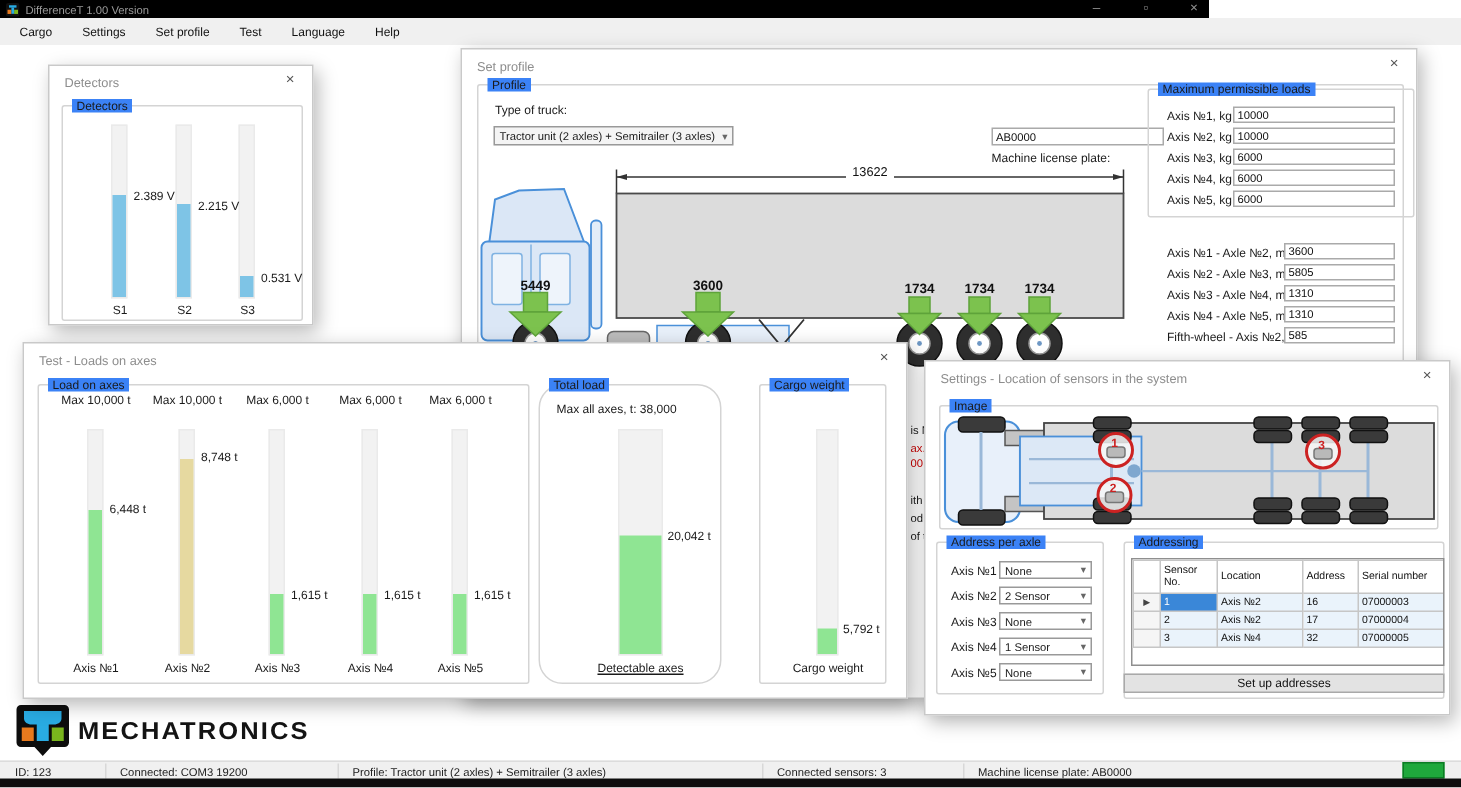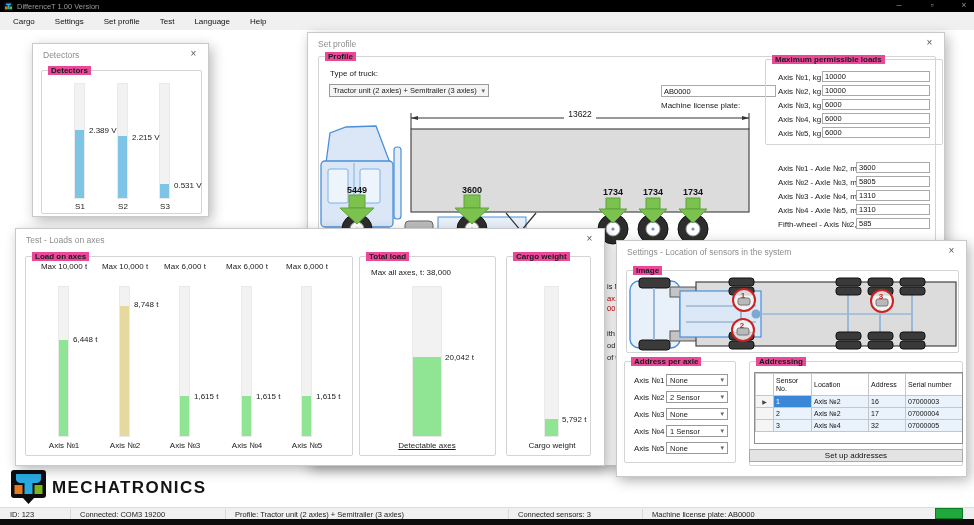--- a/index.html
+++ b/index.html
@@ -1,34 +1,34 @@
 <!DOCTYPE html>
 <html><head>
 <meta charset="utf-8">
 <style>
   * { margin:0; padding:0; box-sizing:border-box; }
   html,body { width:974px; height:525px; }
   body { position:relative; overflow:hidden; background:#fff;
          font-family:"Liberation Sans","DejaVu Sans",sans-serif; font-size:8px; color:#1a1a1a; }
 
   
-  .titlebar { position:absolute; left:0; top:0; width:974px; height:12px; background:#000; }
+  .titlebar { position:absolute; left:0; top:0; width:806px; height:12px; background:#000; }
   .app-icon { position:absolute; left:4px; top:2px; width:9px; height:9px; }
   .title-text { position:absolute; left:17px; top:2px; font-size:7.5px; color:#9a9a9a; }
   .winctl { position:absolute; top:0; height:12px; line-height:11px; color:#909090; font-size:9px; text-align:center; width:18px; }
   .menubar { position:absolute; left:0; top:12px; width:974px; height:18px; background:#f0f0f0; display:flex; align-items:center; padding-left:10px; gap:14px; }
   .menu-item { font-size:8px; color:#111; padding:2px 3px; }
 
   
   .win { position:absolute; background:#fff; border:1px solid #c9c9c9; box-shadow:3px 4px 12px rgba(0,0,0,.28); overflow:hidden; }
   .win-title { position:absolute; left:10px; top:6px; color:#8d8d8d; font-size:8.5px; }
   .win-close { position:absolute; top:4px; right:9px; width:11px; height:11px; color:#555; font-size:10px; line-height:11px; text-align:center; }
 
   .grp { position:absolute; border:1px solid #d4d4d4; border-radius:2px; }
-  .grp-label { position:absolute; background:#ec4899; padding:0 3px; font-size:8px; color:#1a1a1a; white-space:nowrap; z-index:2;font-weight:bold; }
+  .grp-label { position:absolute; background:#3b82f6; padding:0 3px; font-size:8px; color:#1a1a1a; white-space:nowrap; z-index:2; }
 
   .vbar { position:absolute; background:#f2f2f2; border:1px solid #eaeaea; }
   .vbar .fill { position:absolute; bottom:0; left:0; right:0; }
   .fill[data-color="blue"]  { background:#7ec4e6; }
   .fill[data-color="green"] { background:#8fe593; }
   .fill[data-color="khaki"] { background:#e6d9a0; }
   .lbl { position:absolute; font-size:8px; color:#1a1a1a; white-space:nowrap; }
   .lbl.c { transform:translateX(-50%); }
 
   .tb-input { position:absolute; border:1px solid #aaa; background:#fff; font-size:7.5px; color:#111;
@@ -284,21 +284,21 @@
   <span class="lbl" style="left:178px; top:163px;">1,615 t</span>
   <span class="lbl" style="left:240px; top:163px;">1,615 t</span>
   <span class="lbl" style="left:300px; top:163px;">1,615 t</span>
 
   <span class="lbl c" style="left:48px;  top:212px;">Axis №1</span>
   <span class="lbl c" style="left:109px; top:212px;">Axis №2</span>
   <span class="lbl c" style="left:169px; top:212px;">Axis №3</span>
   <span class="lbl c" style="left:231px; top:212px;">Axis №4</span>
   <span class="lbl c" style="left:291px; top:212px;">Axis №5</span>
 
-  <div class="grp" style="left:343px; top:27px; width:137px; height:200px;">
+  <div class="grp" style="left:343px; top:27px; width:122px; height:200px;border-radius:16px;">
     <span class="grp-label" style="left:6px; top:-5px;">Total load</span>
   </div>
   <span class="lbl" style="left:355px; top:39px;">Max all axes, t: 38,000</span>
   <div class="vbar" style="left:396px; top:57px; width:30px; height:151px;">
     <div class="fill" data-color="green" style="height: 52.7%;"></div>
   </div>
   <span class="lbl" style="left:429px; top:124px;">20,042 t</span>
   <span class="lbl c" style="left:411px; top:212px;text-decoration:underline;">Detectable axes</span>
 
   <div class="grp" style="left:490px; top:27px; width:85px; height:200px;">

